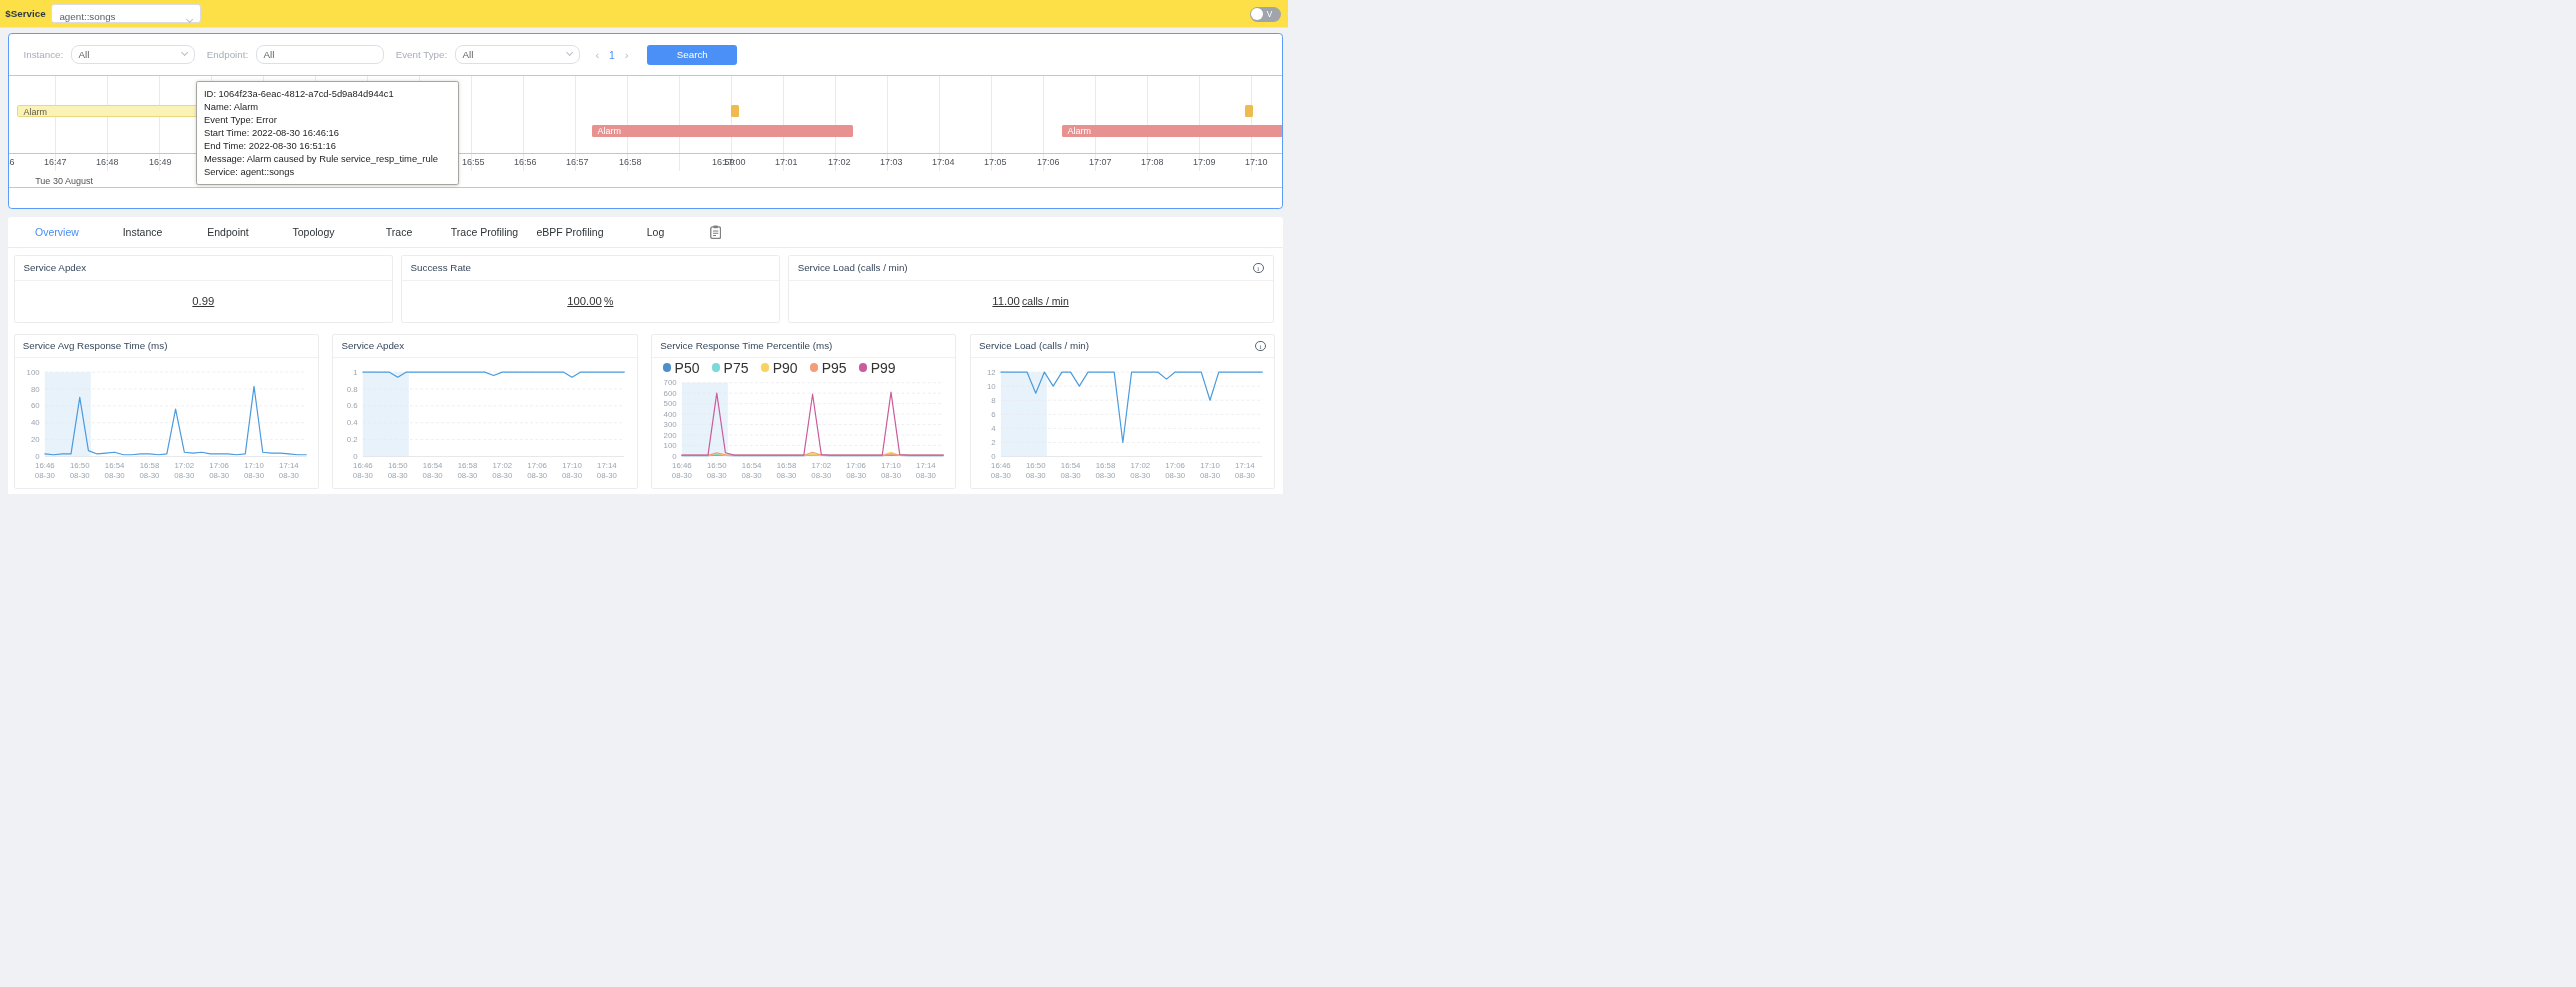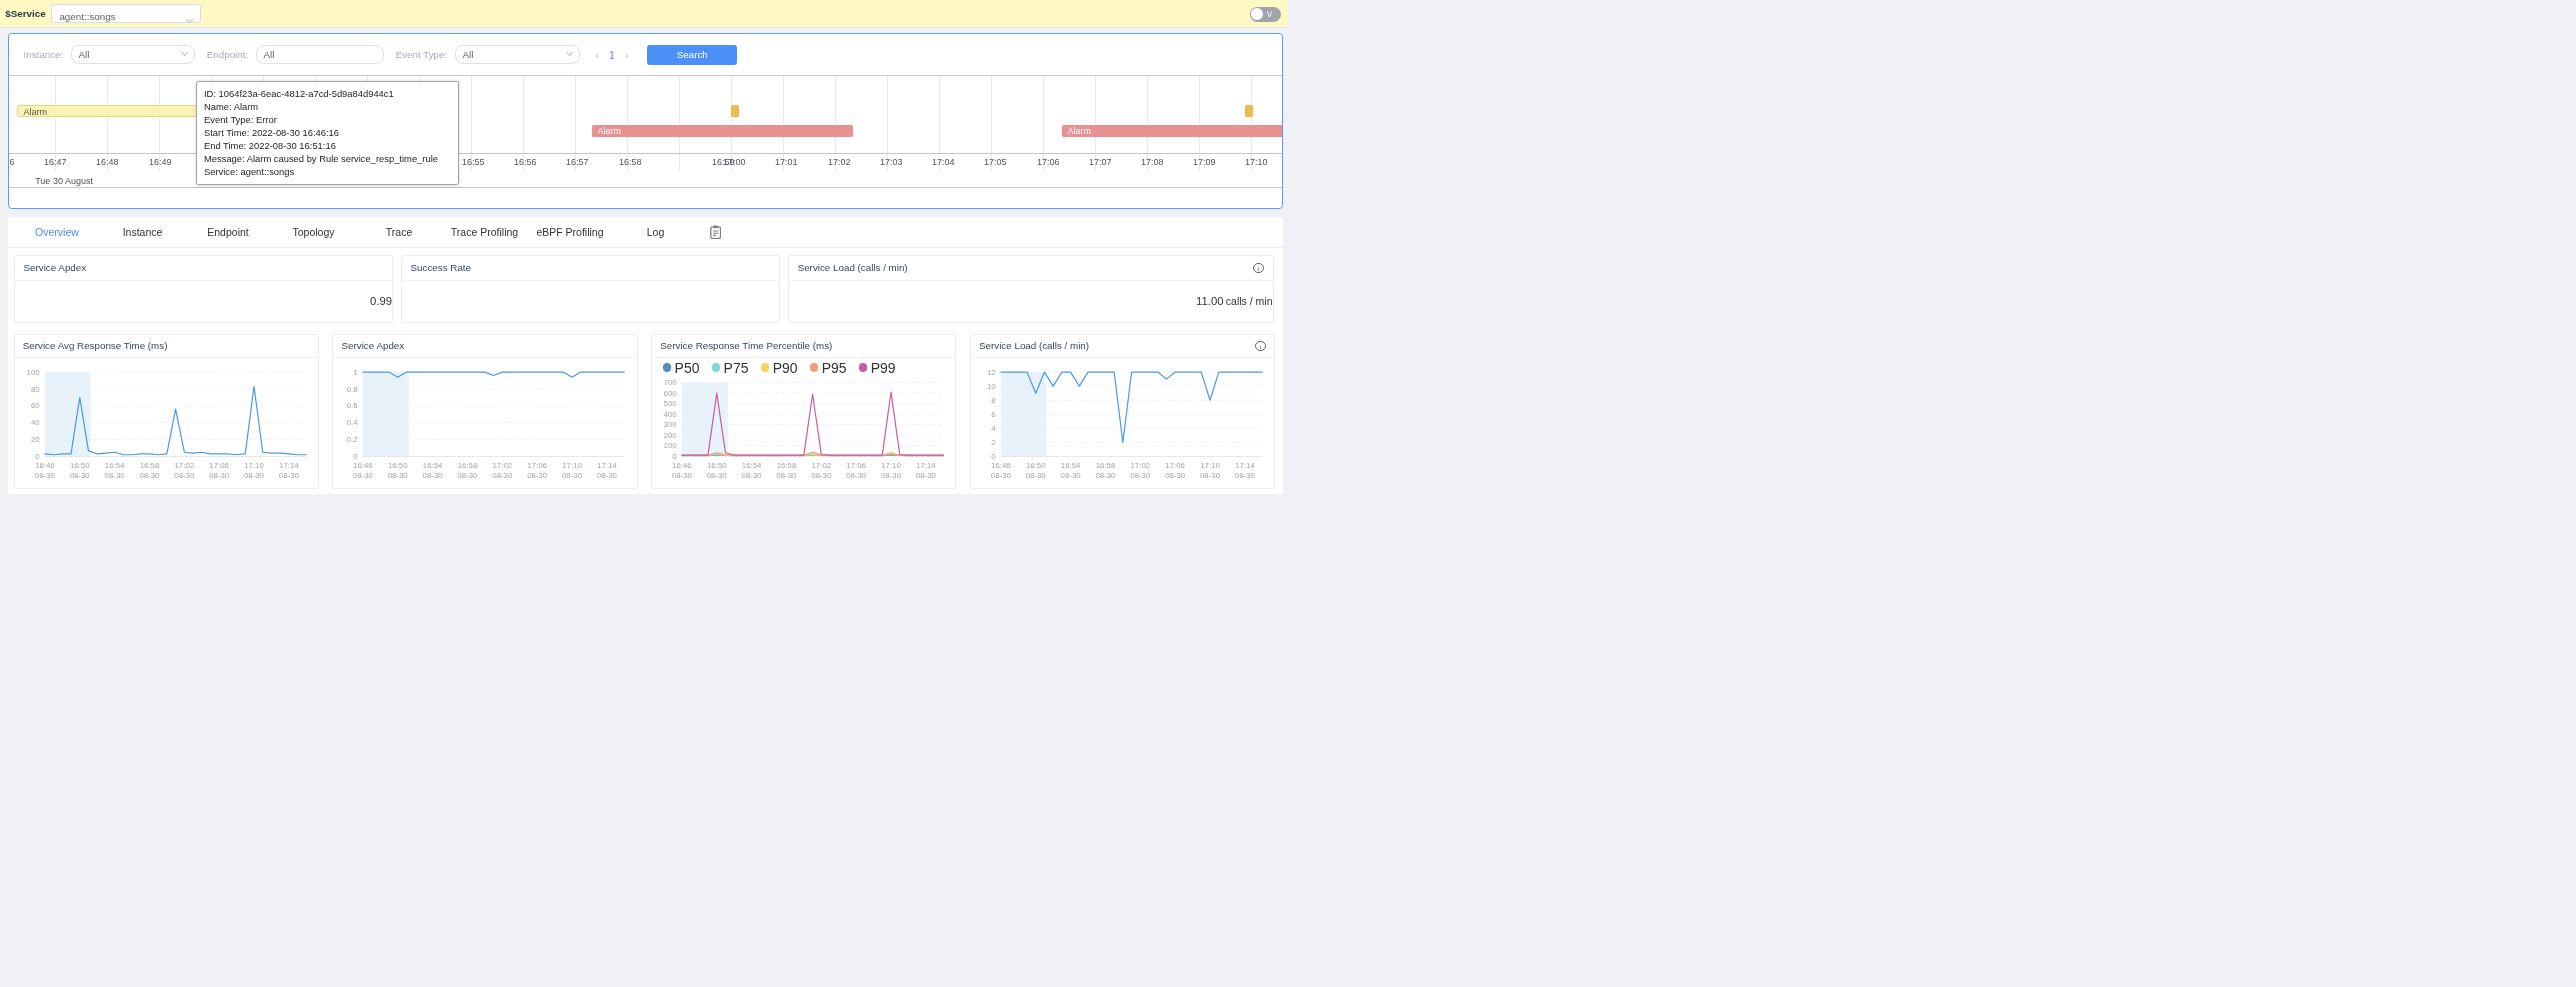--- a/index.html
+++ b/index.html
@@ -1,20 +1,20 @@
 <!DOCTYPE html>
 <html style="font-size:12px"><head>
 <meta charset="utf-8">
 <style>
   * { margin:0; padding:0; box-sizing:border-box; }
   html,body { width:1288px; height:494px; overflow:hidden; }
   body { font-family:"Liberation Sans","DejaVu Sans",sans-serif; background:#f0f1f4; color:#333; position:relative; }
 
   
-  .topbar { position:absolute; left:0; top:0; width:1288px; height:28px; background:#fef9c3;
+  .topbar { position:absolute; left:0; top:0; width:1288px; height:28px; background:#fde047;
             border-bottom:0.8px solid #e2e4e9; display:flex; align-items:center; }
   .svc-label { margin-left:5.3px; font-size:9.8px; font-weight:700; color:#2c3a4a; }
   .svc-select { margin-left:5.3px; width:150px; height:19.5px; background:#fff; border:0.8px solid #d9dce3;
                 border-radius:3px; display:flex; align-items:flex-end; padding:0 7.5px; cursor:pointer; }
   .svc-select .val { flex:1; font-size:9.8px; color:#5a5e66; }
   .chev { width:5.3px; height:5.3px; border-right:1.1px solid #b9bec7; border-bottom:1.1px solid #b9bec7;
           transform:rotate(45deg); margin-top:-3px; flex:none; }
   .toggle { position:absolute; right:7.5px; top:6.8px; width:31px; height:15px; background:#a0a4ab;
             border-radius:7.5px; cursor:pointer; display:flex; align-items:center; }
   .toggle .knob { width:12px; height:12px; border-radius:50%; background:#fff; margin-left:1.5px; }
@@ -60,21 +60,21 @@
                   border-radius:3px; }
   .tabs { height:31px; display:flex; align-items:center; padding-left:15px; border-bottom:0.8px solid #ececec; }
   .tab { min-width:69px; margin-right:16.5px; text-align:center; font-size:10.5px; color:#2f3336; cursor:pointer; }
   .tab.active { color:#4a8df8; }
   .clip-icon { margin-left:3px; cursor:pointer; display:flex; align-items:center; }
 
   .metric-row { display:grid; grid-template-columns:1fr 1fr 1.28fr; gap:7.5px; padding:6.8px 9px 0 6px; }
   .m-card { height:68px; background:#fff; border:0.8px solid #ececec; border-radius:2.3px; }
   .m-head { height:25px; display:flex; align-items:center; justify-content:space-between; padding:0 9px;
             border-bottom:0.8px solid #f0f0f0; font-size:9.8px; color:#37475a; }
-  .m-body { height:41px; display:flex; align-items:center; justify-content:flex-end; font-size:11.3px; color:#333; }
+  .m-body { height:41px; display:flex; align-items:center; justify-content:center; font-size:11.3px; color:#333;text-decoration:underline; }
   .m-body .unit { margin-left:2.3px; font-size:10.5px; }
 
   .charts-row { display:grid; grid-template-columns:repeat(4,1fr); gap:13.5px; padding:11.3px 7.5px 0 6px; }
   .c-card { height:155px; background:#fff; border:0.8px solid #ececec; border-radius:2.3px; overflow:hidden; }
   .c-head { height:22.5px; display:flex; align-items:center; justify-content:space-between; padding:0 8.3px;
             border-bottom:0.8px solid #f0f0f0; font-size:9.8px; color:#37475a; }
   .legend { height:20px; display:flex; align-items:center; padding-left:10.5px; gap:12px; }
   .legend .li { display:flex; align-items:center; gap:3.8px; font-size:14px; color:#333; }
   .legend .dot { width:8.3px; height:8.3px; border-radius:50%; }
 
@@ -199,20 +199,24 @@
         <div class="m-head">
           <span>Service Apdex</span>
         </div>
         <div class="m-body">
           <span>0.99</span>
         </div>
       </div>
       <div class="m-card">
         <div class="m-head">
           <span>Success Rate</span>
+        </div>
+        <div class="m-body">
+          <span>100.00</span>
+          <span class="unit">%</span>
         </div>
       </div>
       <div class="m-card">
         <div class="m-head">
           <span>Service Load (calls / min)</span>
           <span class="info-icon">i</span>
         </div>
         <div class="m-body">
           <span>11.00</span>
           <span class="unit">calls / min</span>

